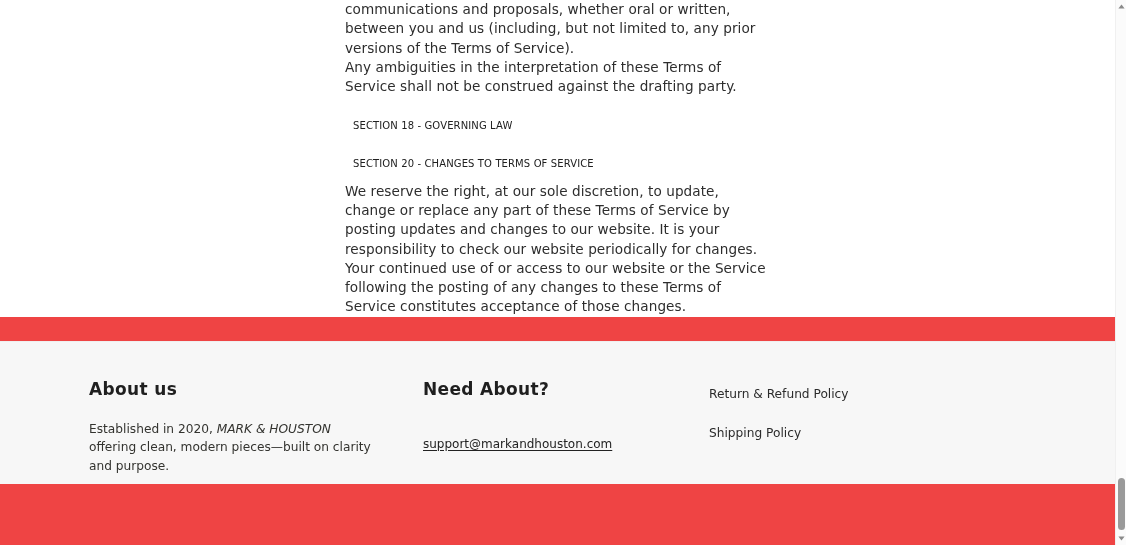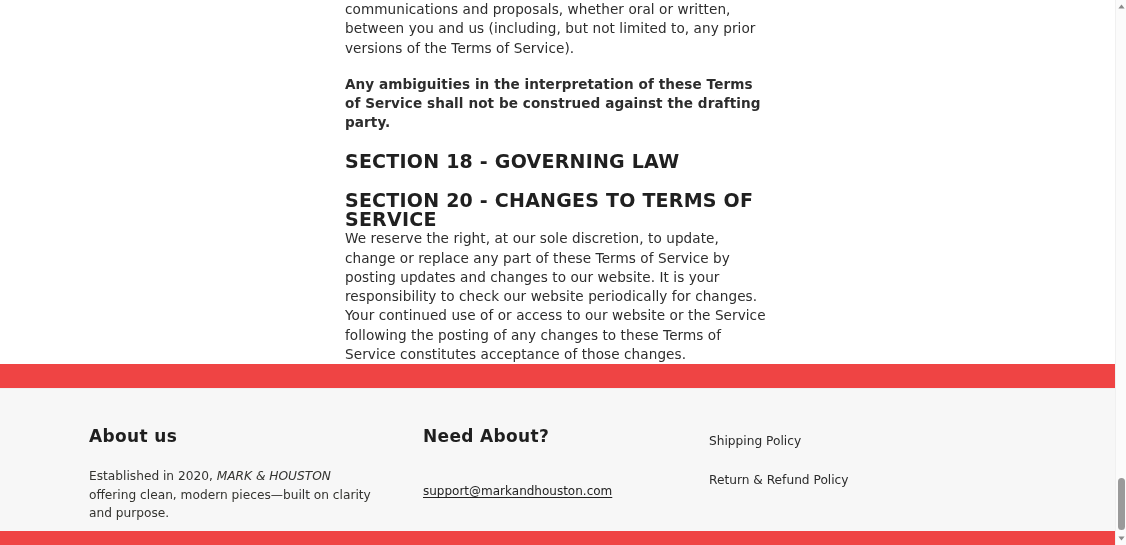--- a/index.html
+++ b/index.html
@@ -40,35 +40,34 @@
     padding-top: 0;
   }
   .doc-para {
     font-size: 13.6px;
     line-height: 19.3px;
     color: #2d2d2d;
     margin: 0;
     letter-spacing: 0.005em;
   }
   .doc-para + .doc-para {
-    margin-top: 17px;
-    font-weight: bold;
+    margin-top: 0;
   }
   .doc-section {
     margin-top: 19.3px;
   }
   .doc-section:first-child {
     margin-top: 0;
   }
   .doc-heading {
-    font-size: 19px;
+    font-size: 10px;
     line-height: 19.3px;
-    font-weight: 700;
+    font-weight: 400;
     color: #202020;
-    margin: 0;
+    margin: 8px;
     letter-spacing: 0.012em;
   }
 
   
   .site-footer {
     background: #f7f7f7;
     border-top: 1px solid #f0f0f0;
     width: 1115px;
     box-sizing: border-box;
     padding: 39px 0 0 0;
@@ -208,22 +207,22 @@
         <p class="footer-text"><span>Established in 2020, </span><span class="brand-italic">MARK &amp; HOUSTON</span><span> offering clean, modern pieces—built on clarity and purpose.</span></p>
       </div>
 
       <div class="footer-col footer-col-help">
         <h3 class="footer-heading">Need About?</h3>
         <a class="footer-email">support@markandhouston.com</a>
         
       </div>
 
       <div class="footer-col footer-col-links links-offset">
+        <a class="footer-link">Return &amp; Refund Policy</a>
         <a class="footer-link">Shipping Policy</a>
-        <a class="footer-link">Return &amp; Refund Policy</a>
 
       </div>
 
     </div>
   </footer>
 
 </div>
 
 <div id="scrollbar">
   <div class="sb-arrow sb-arrow-up">

